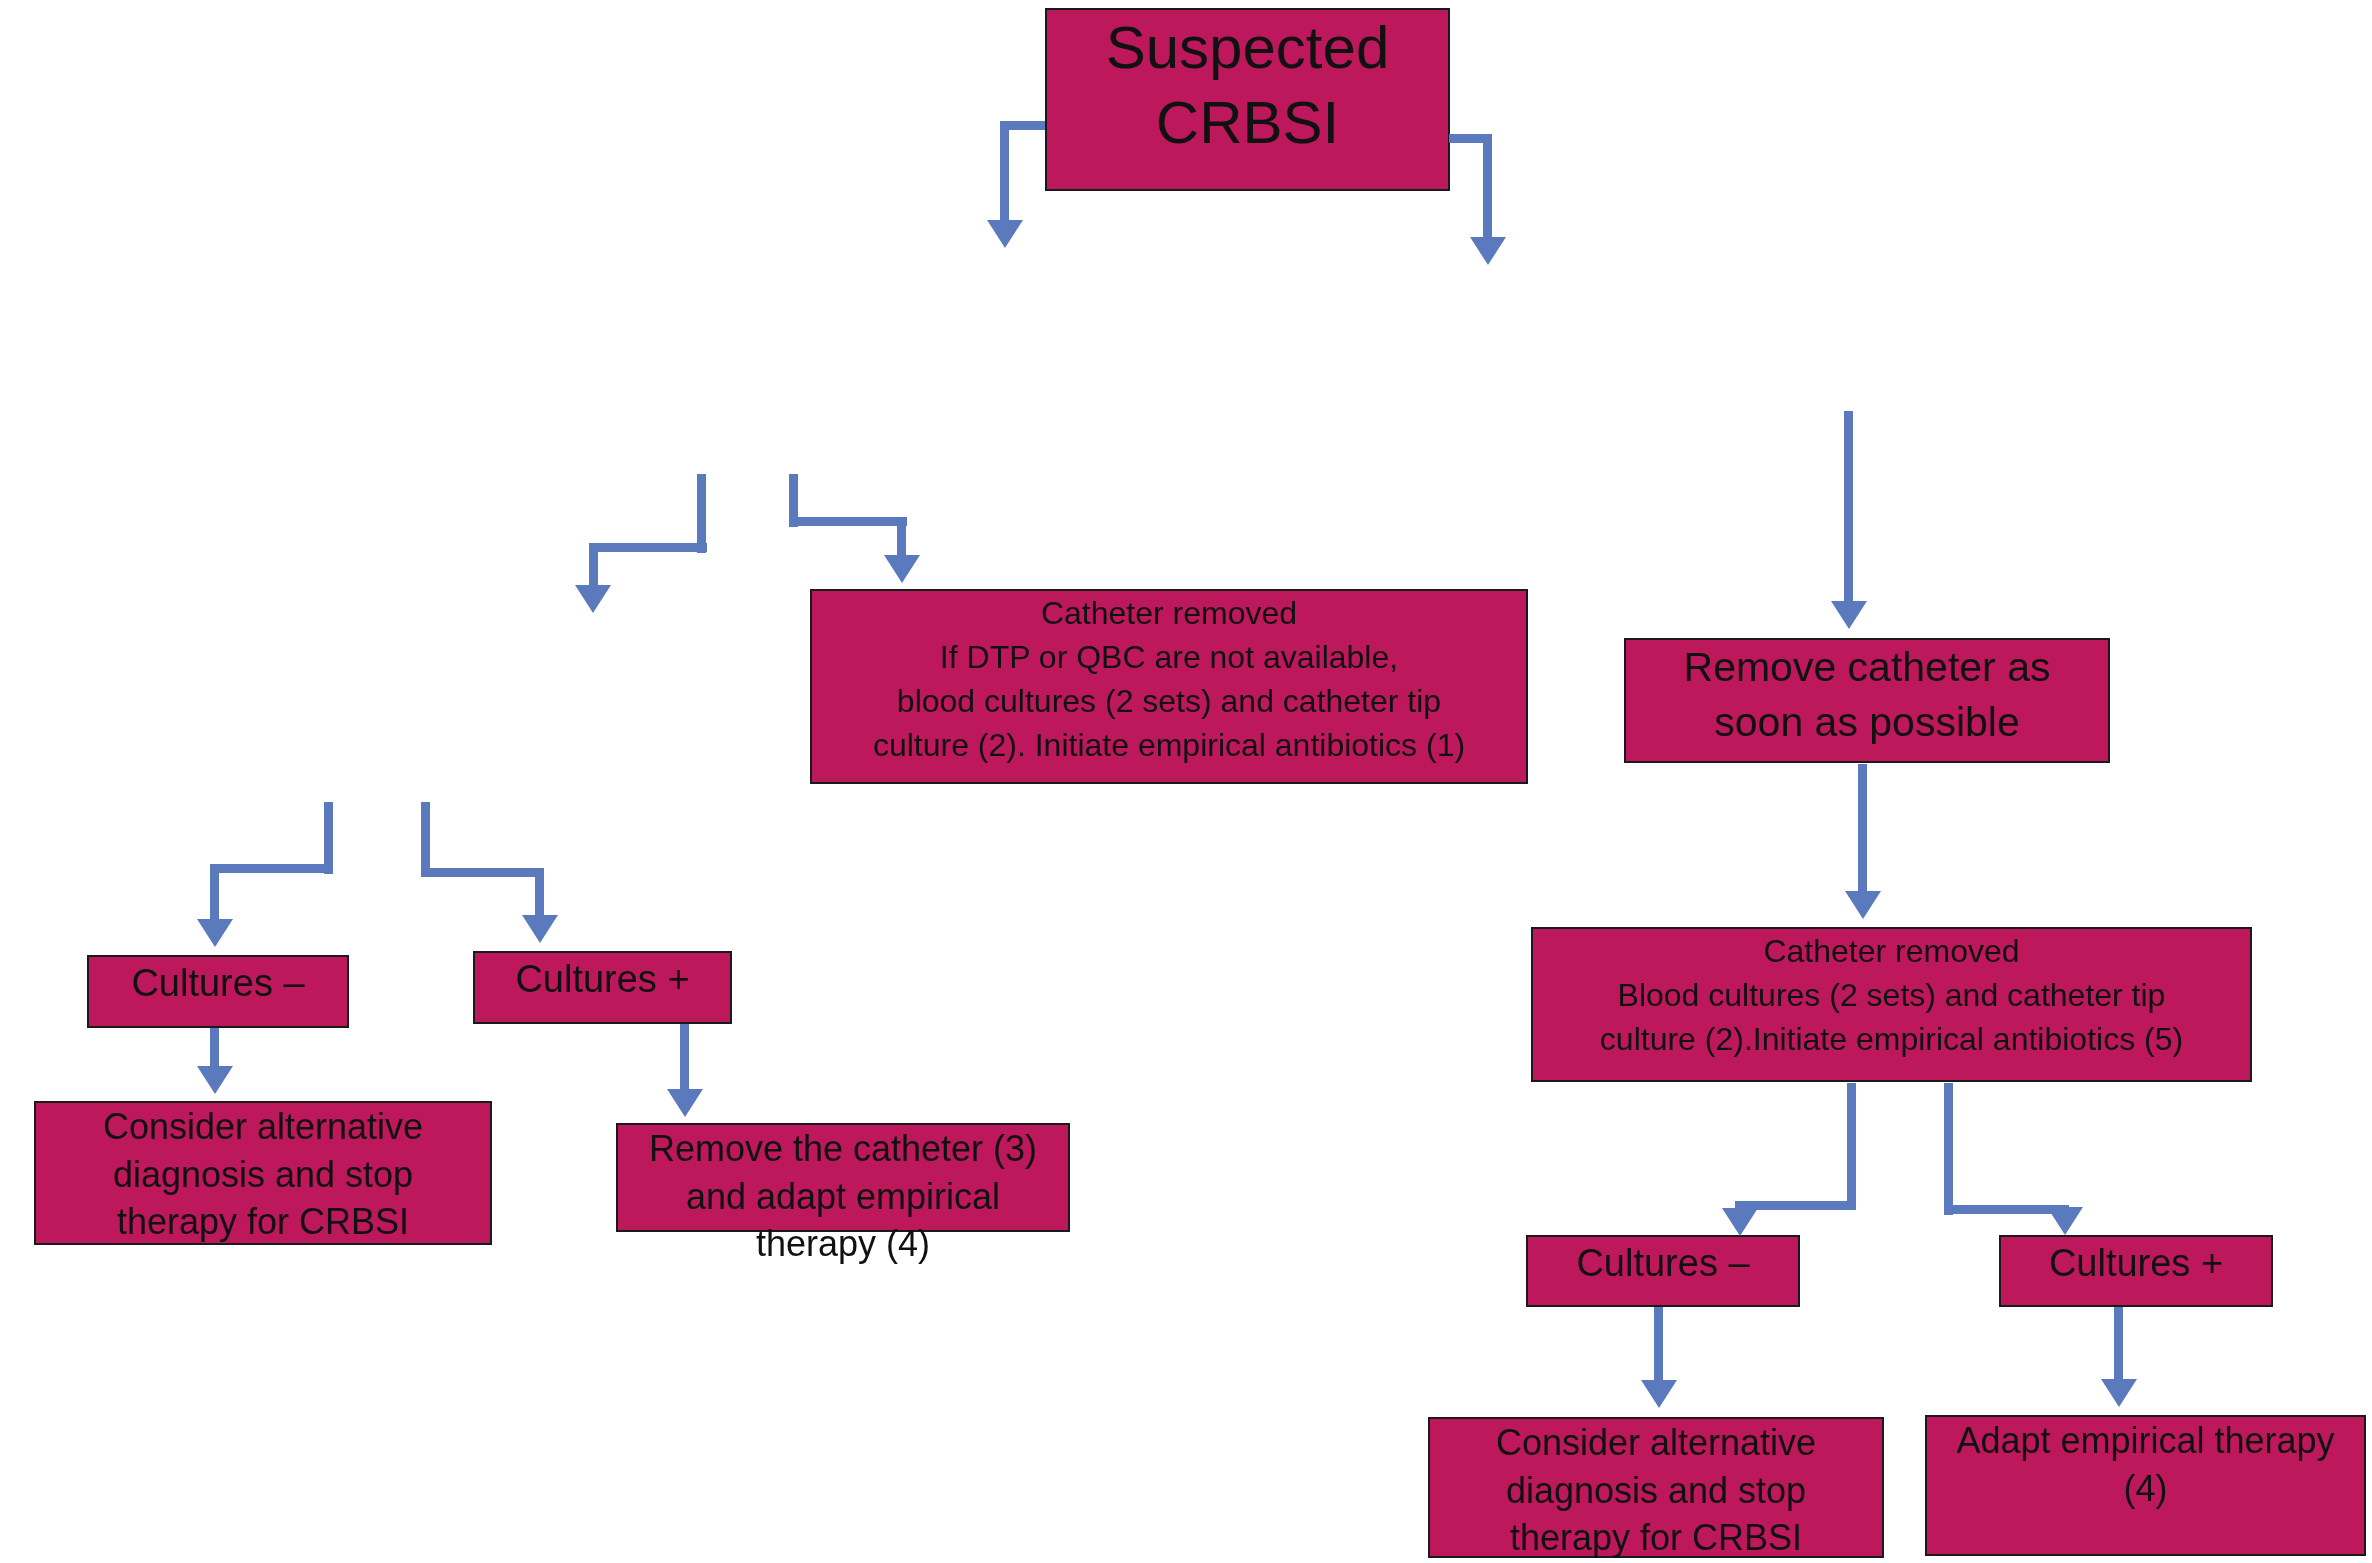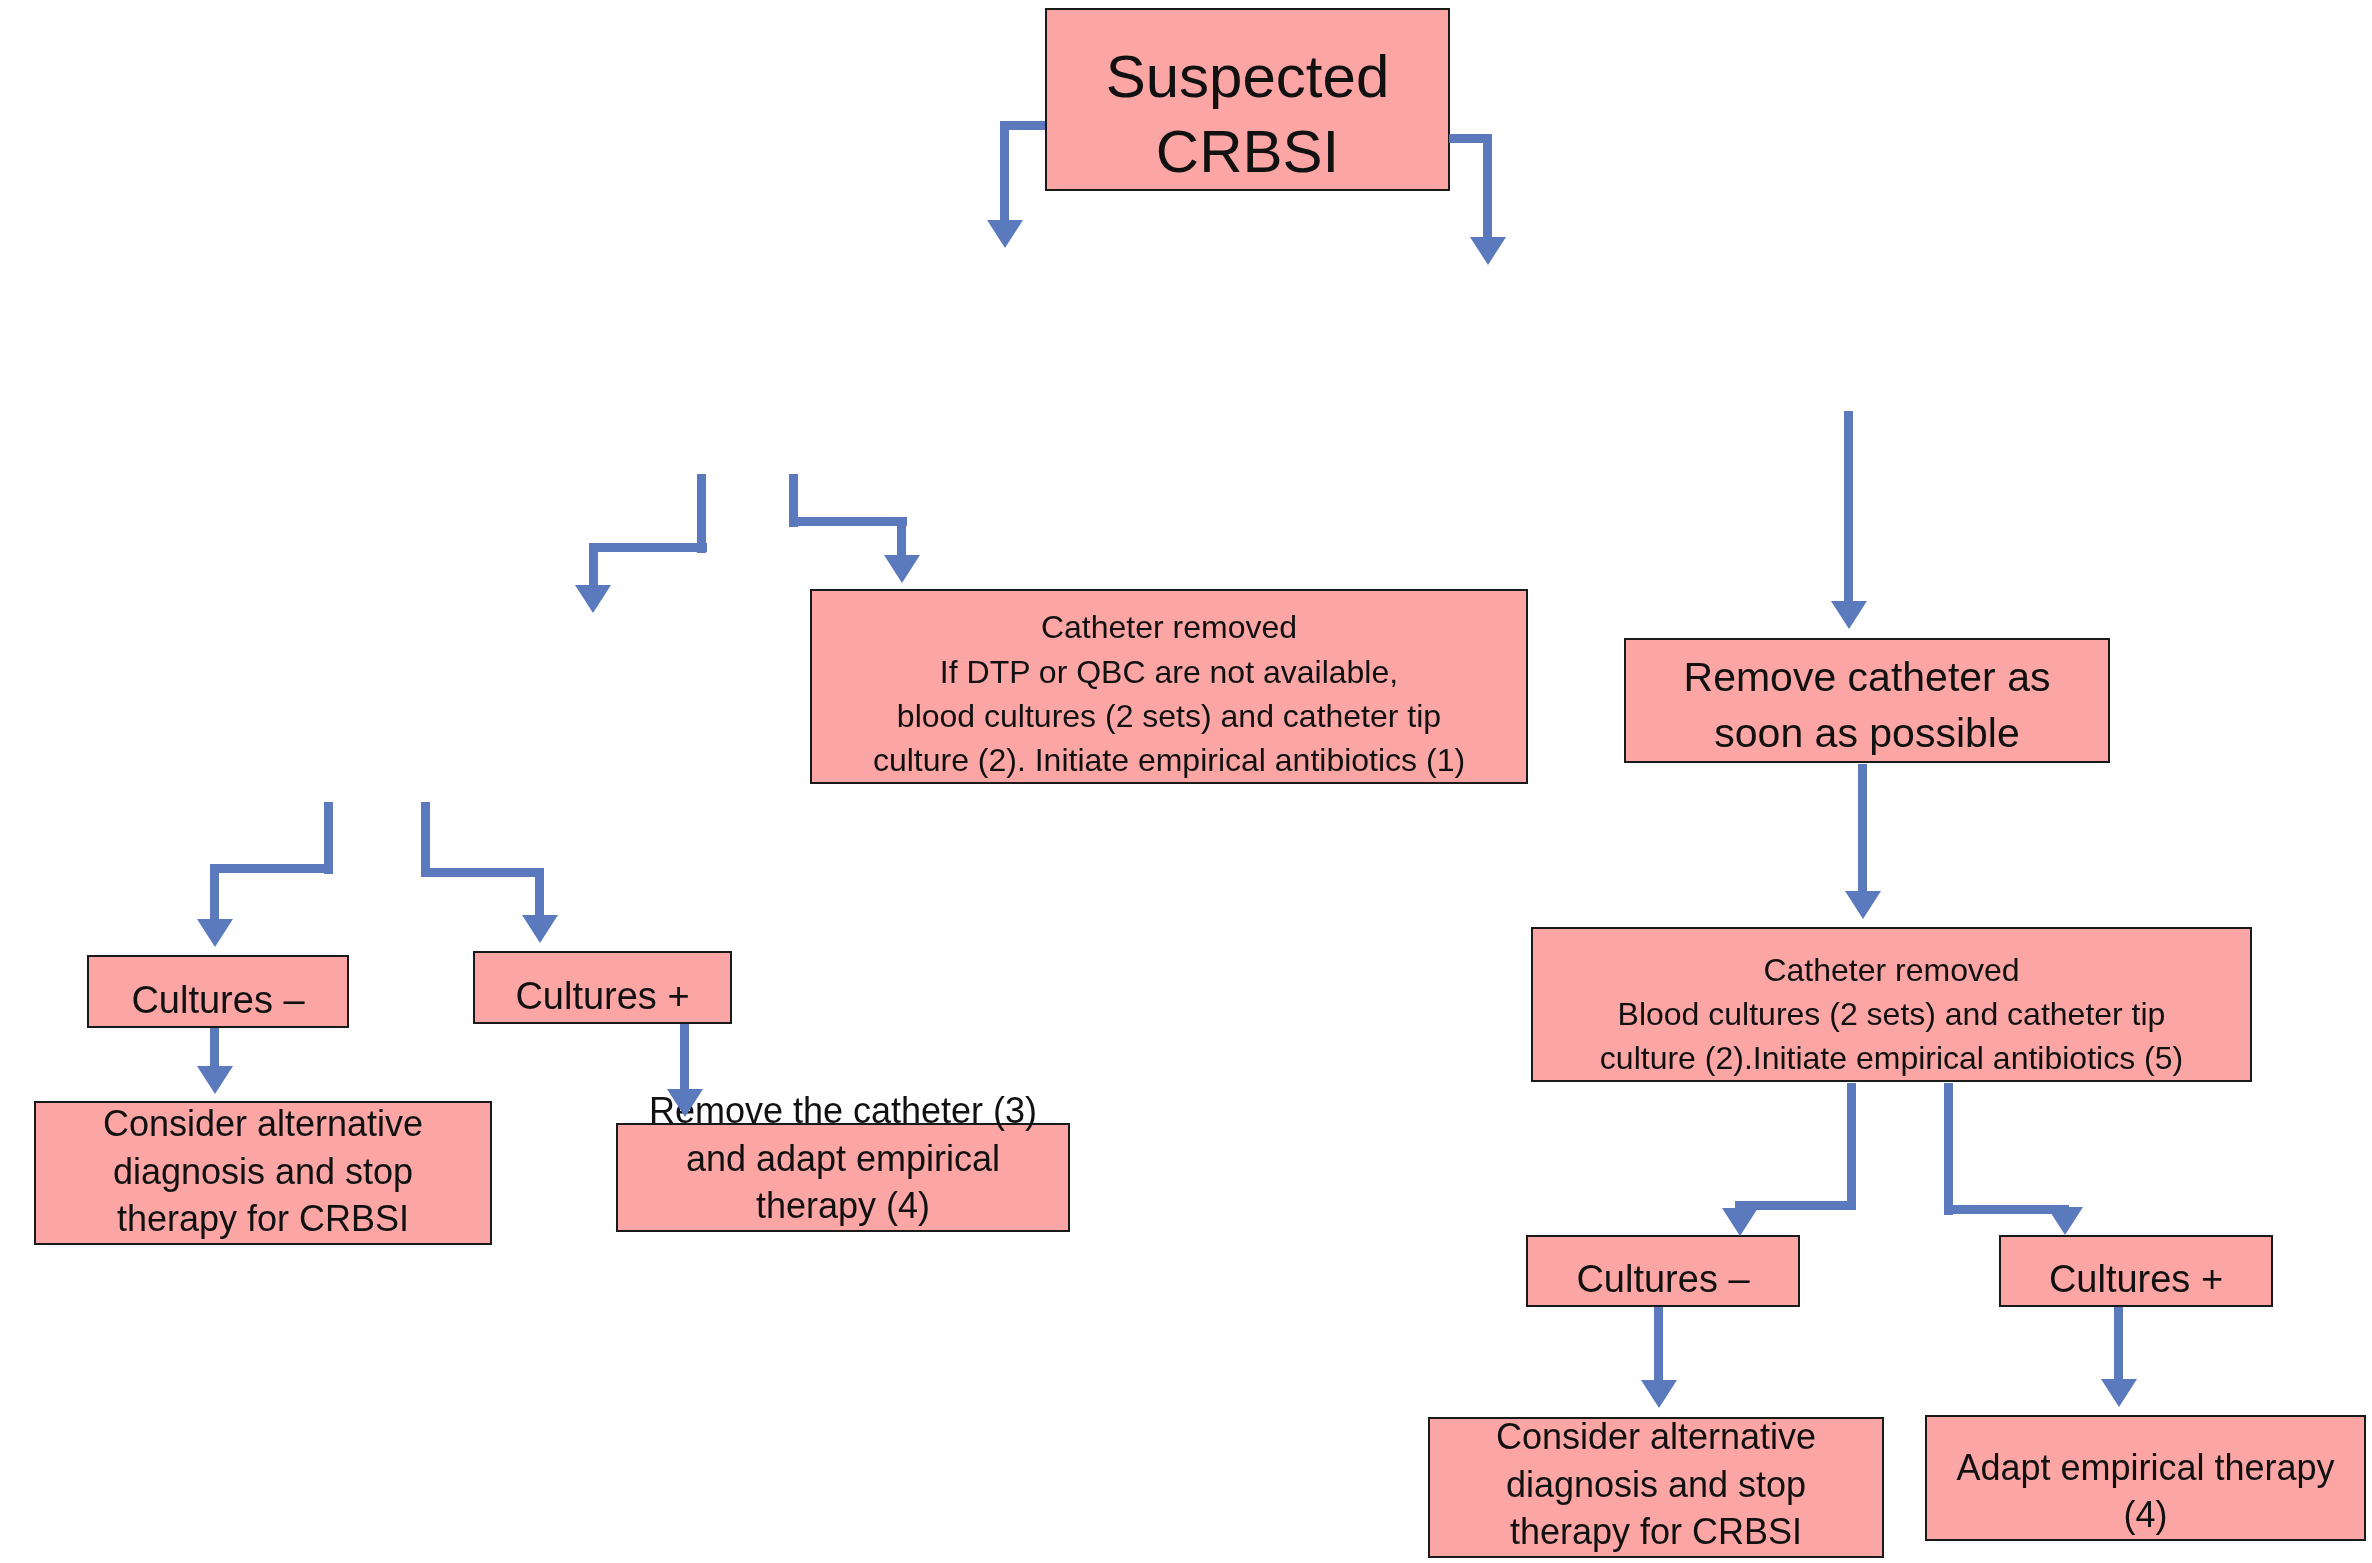--- a/index.html
+++ b/index.html
@@ -12,41 +12,41 @@
     position:relative;
     width:2373px;height:1563px;
     background:var(--background,#ffffff);
     overflow:hidden;
   }
   
   .node{
     position:absolute;
     box-sizing:border-box;
     border:2.8px solid var(--border,#1a1a1a);
-    background:#fca5a5;
-    display:flex;align-items:flex-end;justify-content:center;
+    background:#be185d;
+    display:flex;align-items:flex-start;justify-content:center;
     text-align:center;
     font-size:32px;line-height:1.38;
   }
   .node-text{white-space:pre-line;display:block;padding:0 7.5px;}
   .n-suspected  {left:1045px;top:7.5px;   width:405px;height:183px;font-size:60px;line-height:1.25;}
   .n-nosupp     {left:471px; top:251px; width:712px;height:224px;}
   .n-supp       {left:1356px;top:267px; width:704px;height:143px;}
   .n-watchful   {left:11.3px;  top:618px; width:721px;height:185px;}
   .n-cathleft   {left:810px; top:589px; width:718px;height:195px;}
   .n-removeasap {left:1624px;top:638px; width:486px;height:125px;font-size:41px;line-height:1.35;}
   .n-cnegL      {left:87px;  top:955px;width:262px;height:73px; font-size:38px;}
   .n-cposL      {left:473px; top:951px;width:259px;height:73px; font-size:38px;}
   .n-cathright  {left:1531px;top:927px; width:721px;height:155px;}
   .n-altL       {left:34px;  top:1101px;width:458px;height:144px;font-size:36px;line-height:1.32;}
   .n-removeadapt{left:616px; top:1123px;width:454px;height:109px;font-size:36px;line-height:1.32;}
   .n-cnegR      {left:1526px;top:1235px;width:274px;height:72px; font-size:38px;}
   .n-cposR      {left:1999px;top:1235px;width:274px;height:72px; font-size:38px;}
   .n-altR       {left:1428px;top:1417px;width:456px;height:141px;font-size:36px;line-height:1.32;}
-  .n-adapt      {left:1925px;top:1415px;width:441px;height:126px;font-size:36px;line-height:1.32;}
+  .n-adapt      {left:1925px;top:1415px;width:441px;height:141px;font-size:36px;line-height:1.32;}
   
   .seg{position:absolute;background:var(--arrow,#5B7ABE);}
   .ah{
     position:absolute;width:0;height:0;
     border-left:18px solid transparent;
     border-right:18px solid transparent;
     border-top:28px solid var(--arrow,#5B7ABE);
   }
   .a1{left:1000px;top:121px;width:45px;height:9.4px;}
   .a2{left:1000px;top:121px;width:9.4px;height:102px;}

